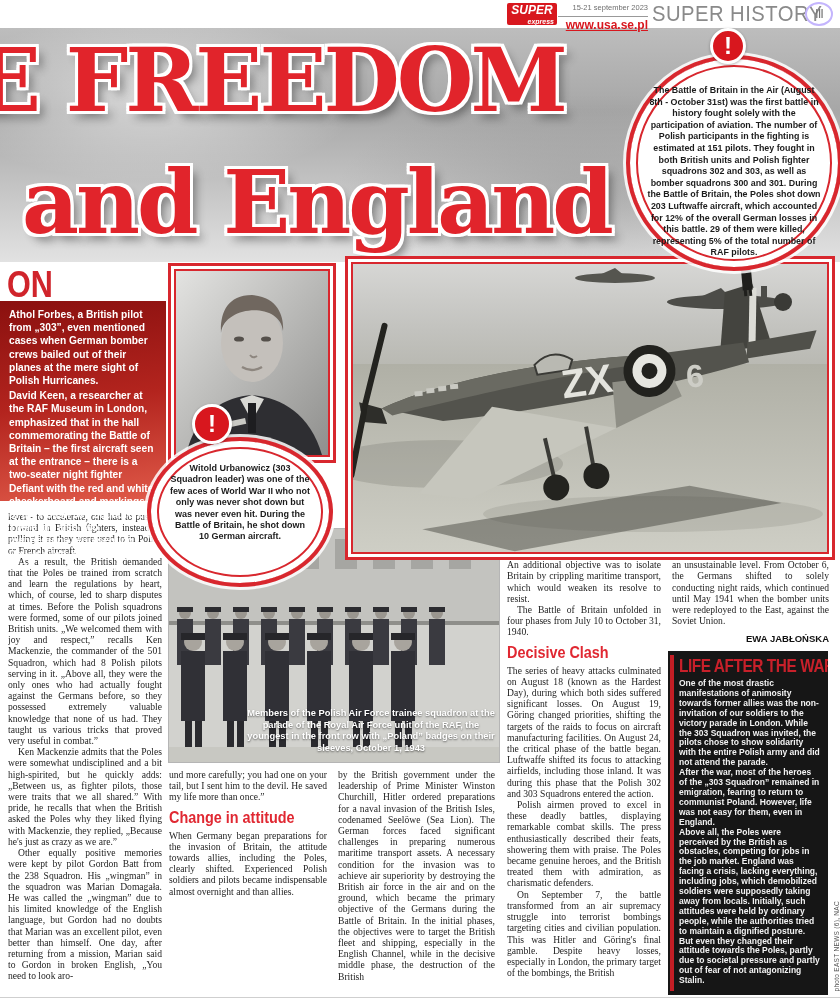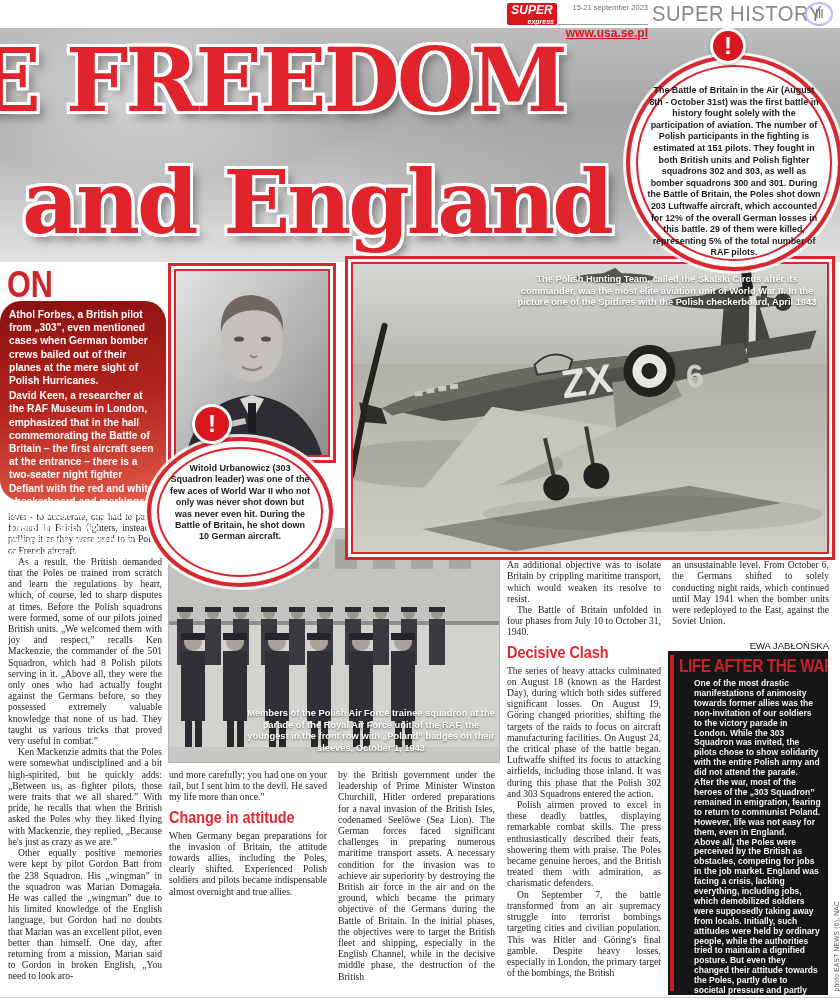--- a/index.html
+++ b/index.html
@@ -7,21 +7,21 @@
   #page {
     position:relative; width:840px; height:1000px; background:#fff;
     overflow:hidden; font-family:"Liberation Sans", sans-serif;
   }
   
   #hdr { position:absolute; left:0; top:0; width:840px; height:28px; background:#fff; z-index:30; }
   .logo { position:absolute; left:507px; top:3px; width:50px; height:22px; background:#d8171e; border-radius:2px;
           color:#fff; font-weight:bold; font-style:italic; font-size:12px; text-align:center; line-height:15px; }
   .logo .ex { display:block; margin-top:-4px; font-size:7px; color:#fff; text-align:right; padding-right:3px; }
   .dateblk { position:absolute; left:558px; top:3px; width:90px; text-align:right; }
-  .dateblk .dt { font-size:7.5px; color:#6f6f6f; border-bottom:1px solid #999; padding-bottom:12px; }
+  .dateblk .dt { font-size:7.5px; color:#6f6f6f; border-bottom:1px solid #999; padding-bottom:4px; }
   .dateblk .url { font-size:12px; font-weight:bold; color:#d8171e; margin-top:1px;text-decoration:underline; }
   .sect { position:absolute; left:652px; top:1px; font-size:22px; color:#8a8a8a; letter-spacing:0.5px;
           transform:scaleX(0.92); transform-origin:left; white-space:nowrap; }
   .pgmark { position:absolute; left:805px; top:2px; width:28px; height:24px; border:2px solid #c4b5fd; border-radius:50%;
             color:#737373; font-size:13px; text-align:center; line-height:20px; letter-spacing:-1px; }
   
   #sky { position:absolute; left:0; top:28px; width:840px; height:234px;
          background:
            radial-gradient(ellipse 300px 120px at 18% 30%, rgba(255,255,255,.55), rgba(255,255,255,0) 70%),
            radial-gradient(ellipse 360px 140px at 70% 70%, rgba(120,120,120,.35), rgba(120,120,120,0) 70%),
@@ -38,21 +38,21 @@
   .circ { position:absolute; background:#fff; border:4px solid #d8272e; border-radius:50%;
           box-shadow:inset 0 0 0 6px #fff, inset 0 0 0 8px #d8272e, 0 0 0 3px rgba(255,255,255,.85);
           color:#1c1c1c; font-weight:bold; text-align:center; z-index:35; }
   #circ-battle { left:626px; top:55px; width:216px; height:216px; font-size:8.9px; line-height:11.6px; padding:26px 16px; }
   #circ-urb { left:147px; top:437px; width:186px; height:150px; font-size:9px; line-height:11.4px; padding:22px 18px; border-radius:50%; }
   
   #on-head { position:absolute; left:7px; top:264px; font-size:36px; font-weight:bold; color:#d0242b;
              transform:scaleX(0.85); transform-origin:left; z-index:6; }
   #redbox { position:absolute; left:0; top:301px; width:166px; height:200px; z-index:6;
             background:linear-gradient(172deg,#8a100f 0%,#b3241e 50%,#e05a49 100%);
-            color:#fff; font-weight:bold; font-size:10.2px; line-height:13.2px; padding:7px 9px;border-radius:21px; }
+            color:#fff; font-weight:bold; font-size:10.2px; line-height:13.2px; padding:7px 9px; }
   #redbox p + p { margin-top:2px; }
   
   .frame { position:absolute; border:3px solid #d8272e; background:#fff; padding:3px; z-index:10; }
   .frame .inner { position:relative; width:100%; height:100%; border:2px solid #d8272e; overflow:hidden; background:#cfcfcf; }
   #spit-frame { left:345px; top:256px; width:490px; height:304px; }
   #port-frame { left:168px; top:263px; width:168px; height:200px; }
   .photocap { position:absolute; color:#fff; font-weight:bold; font-size:9.3px; line-height:11.5px; text-align:center;
               text-shadow:0 1px 2px rgba(0,0,0,.55); z-index:12; }
   #spit-cap { right:10px; top:10px; width:300px; }
   #parade { position:absolute; left:168px; top:528px; width:332px; height:235px; border:1px solid #b5b5b5; overflow:hidden; z-index:8; background:#ef4444; }
@@ -61,28 +61,28 @@
   .col { position:absolute; font-family:"Liberation Serif",serif; font-size:9.6px; line-height:11.2px; color:#1d1d1d;
          text-align:justify; z-index:4; }
   .col p.ind { text-indent:10px; }
   #col1 { left:8px;  top:511px; width:154px; height:489px; overflow:hidden; }
   #col2 { left:169px; top:769px; width:158px; height:231px; overflow:hidden; }
   #col3 { left:338px; top:769px; width:157px; height:231px; overflow:hidden; }
   #col4 { left:507px; top:548px; width:154px; height:452px; overflow:hidden; }
   #col5 { left:672px; top:548px; width:157px; }
   .subhead { font-family:"Liberation Sans",sans-serif; font-weight:bold; color:#e02832; font-size:16px; line-height:18px;
              margin:6px 0 3px 0; transform:scaleX(0.9); transform-origin:left; white-space:nowrap; }
-  .byline { font-family:"Liberation Sans",sans-serif; font-weight:normal; font-size:9.5px; color:#111; text-align:right; margin-top:14px; }
+  .byline { font-family:"Liberation Sans",sans-serif; font-weight:bold; font-size:9.5px; color:#111; text-align:right; margin-top:7px; }
   
   #lifebox { position:absolute; left:668px; top:651px; width:160px; height:344px; background:#161616; z-index:6;
              padding:5px 7px 6px 11px; overflow:hidden; }
   #lifebox::before { content:""; position:absolute; left:2px; top:4px; bottom:4px; width:4px; background:#c41e25; }
   #life-title { color:#c8202a; font-weight:bold; font-size:17.5px; line-height:20px; letter-spacing:-0.5px;
                 transform:scaleX(0.88); transform-origin:left; white-space:nowrap; margin-bottom:3px; }
-  #lifebox p { color:#f2f2f2; font-weight:bold; font-size:8.5px; line-height:9.9px;margin-left:15px; }
+  #lifebox p { color:#f2f2f2; font-weight:bold; font-size:8.5px; line-height:9.9px; }
   
   #credit { position:absolute; right:0px; bottom:8px; writing-mode:vertical-rl; transform:rotate(180deg);
             font-size:6.5px; color:#555; z-index:20; letter-spacing:0.3px; }
   #bottom-rule { position:absolute; left:0; top:997px; width:840px; height:1px; background:#cfcfcf; }
 </style>
 </head>
 <body>
 
 <div id="page">
 
@@ -174,21 +174,20 @@
           <text x="336" y="132" font-family="Liberation Sans, sans-serif" font-size="32" font-weight="bold" fill="#cdcdc6">6</text>
 
           <g fill="#1f1f1c">
             <circle cx="405" cy="16" r="5"></circle>
               <rect x="400" y="20" width="10" height="20"></rect>
               <rect x="401" y="38" width="3" height="8"></rect>
               <rect x="406" y="38" width="3" height="8"></rect>
           </g>
         </g>
       </svg>
-      <div id="spit-cap" class="photocap">The Polish Hunting Team, called the Skalski Circus after its commander, was the most elite aviation unit of World War II. In the picture one of the Spitfires with the Polish checkerboard, April 1943</div>
     </div>
   </div>
 
   <div id="port-frame" class="frame">
     <div class="inner">
       <svg width="152" height="184" viewBox="0 0 152 184">
         <defs>
           <linearGradient id="pbg" x1="0" y1="0" x2="1" y2="1">
             <stop offset="0" stop-color="#e3e3e1"></stop>
               <stop offset="1" stop-color="#8f8f8d"></stop>
@@ -342,21 +341,21 @@
   <div id="col1" class="col">
     <p>lever - to accelerate, one had to push it forward in British fighters, instead of pulling it as they were used to in Polish or French aircraft.</p>
     <p class="ind">As a result, the British demanded that the Poles be trained from scratch and learn the regulations by heart, which, of course, led to sharp disputes at times. Before the Polish squadrons were formed, some of our pilots joined British units. „We welcomed them with joy and respect,” recalls Ken Mackenzie, the commander of the 501 Squadron, which had 8 Polish pilots serving in it. „Above all, they were the only ones who had actually fought against the Germans before, so they possessed extremely valuable knowledge that none of us had. They taught us various tricks that proved very useful in combat.”</p>
     <p class="ind">Ken Mackenzie admits that the Poles were somewhat undisciplined and a bit high-spirited, but he quickly adds: „Between us, as fighter pilots, those were traits that we all shared.” With pride, he recalls that when the British asked the Poles why they liked flying with Mackenzie, they replied, „Because he's just as crazy as we are.”</p>
     <p class="ind">Other equally positive memories were kept by pilot Gordon Batt from the 238 Squadron. His „wingman” in the squadron was Marian Domagała. He was called the „wingman” due to his limited knowledge of the English language, but Gordon had no doubts that Marian was an excellent pilot, even better than himself. One day, after returning from a mission, Marian said to Gordon in broken English, „You need to look aro-</p>
   </div>
 
   <div id="col2" class="col">
     <p>und more carefully; you had one on your tail, but I sent him to the devil. He saved my life more than once.”</p>
     <div class="subhead">Change in attitude</div>
-    <p>When Germany began preparations for the invasion of Britain, the attitude towards allies, including the Poles, clearly shifted. Experienced Polish soldiers and pilots became indispensable almost overnight and true allies.</p>
+    <p>When Germany began preparations for the invasion of Britain, the attitude towards allies, including the Poles, clearly shifted. Experienced Polish soldiers and pilots became indispensable almost overnight and than allies.</p>
   </div>
 
   <div id="col3" class="col">
     <p>by the British government under the leadership of Prime Minister Winston Churchill, Hitler ordered preparations for a naval invasion of the British Isles, codenamed Seelöwe (Sea Lion). The German forces faced significant challenges in preparing numerous maritime transport assets. A necessary condition for the invasion was to achieve air superiority by destroying the British air force in the air and on the ground, which became the primary objective of the Germans during the Battle of Britain. In the initial phases, the objectives were to target the British fleet and shipping, especially in the English Channel, while in the decisive middle phase, the destruction of the British</p>
   </div>
 
   <div id="col4" class="col">
     <p>aviation industry became the main goal. An additional objective was to isolate Britain by crippling maritime transport, which would weaken its resolve to resist.</p>
     <p class="ind">The Battle of Britain unfolded in four phases from July 10 to October 31, 1940.</p>
     <div class="subhead">Decisive Clash</div>

